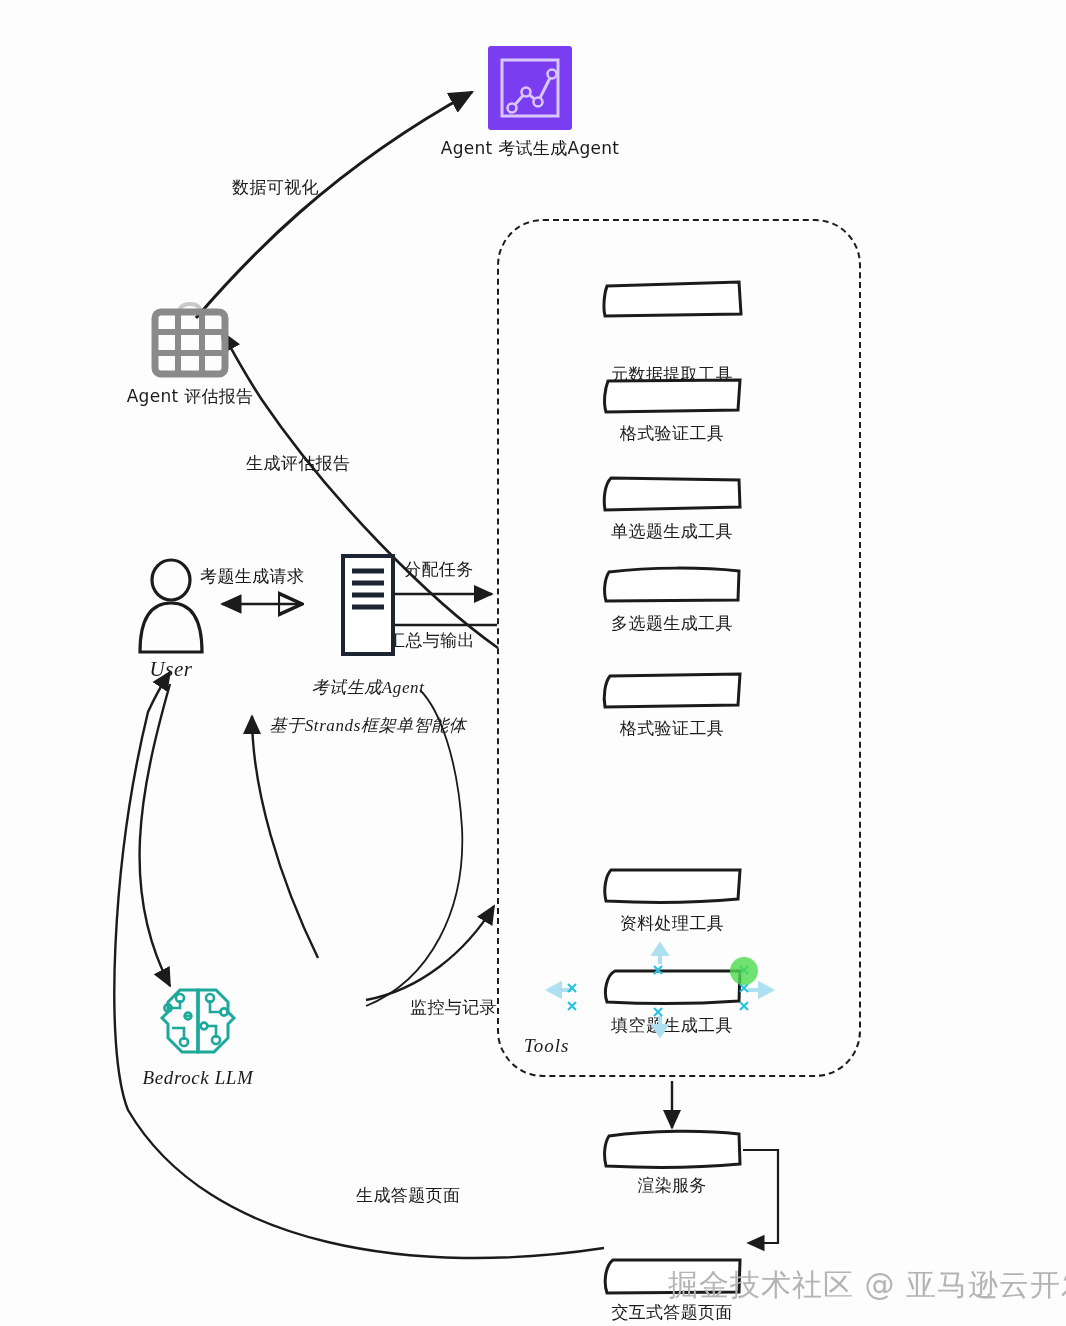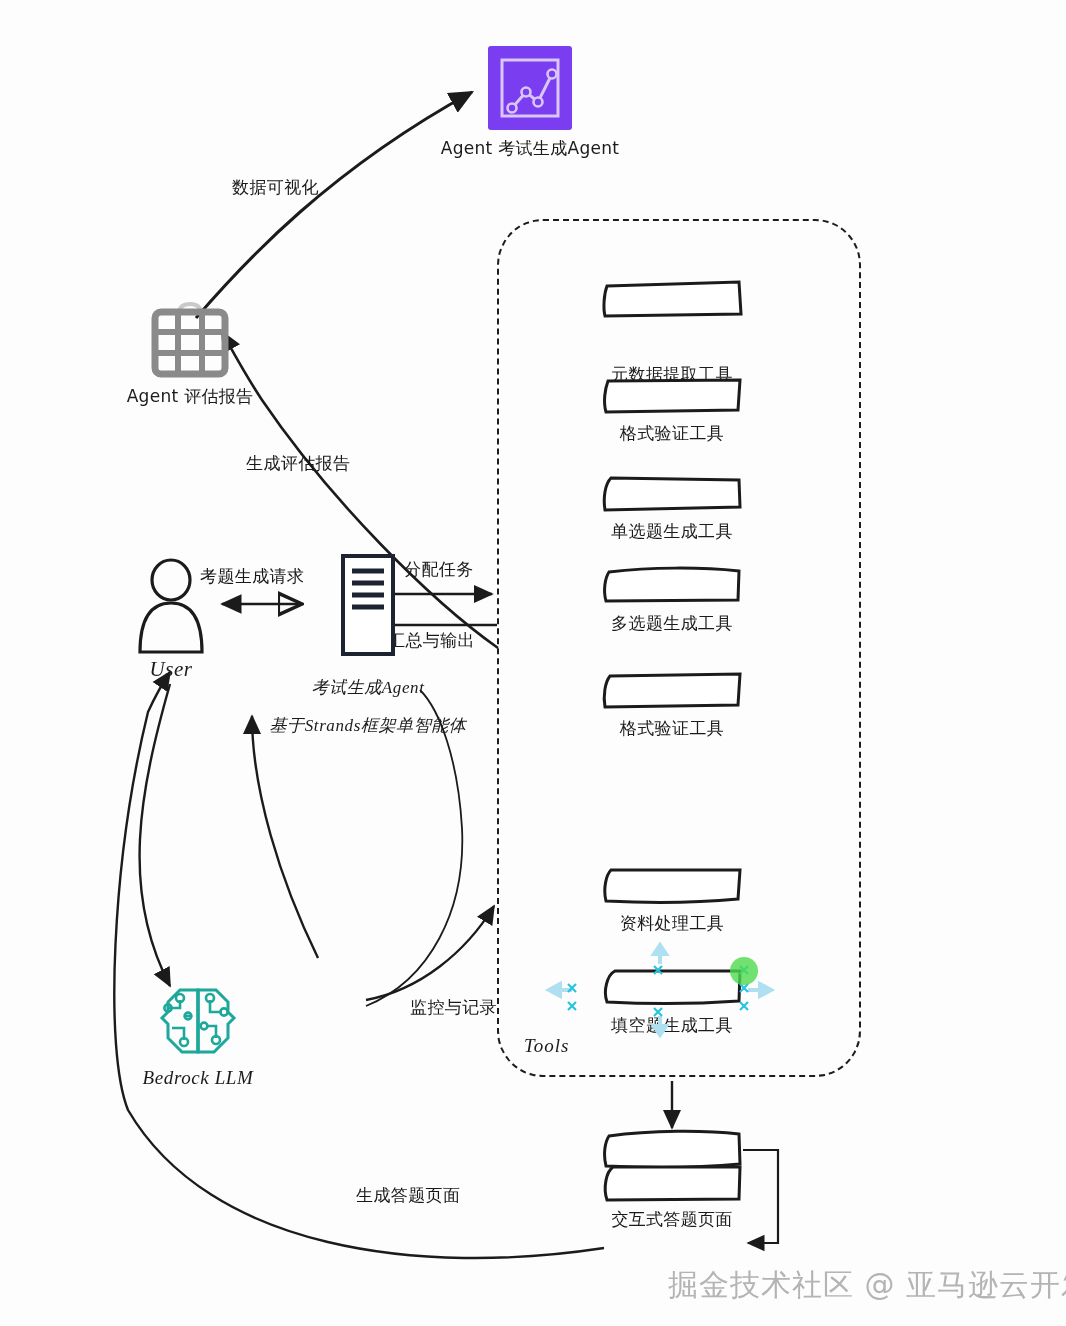--- a/index.html
+++ b/index.html
@@ -387,21 +387,21 @@
 
   <div class="node" style="left:600px; top:1128px; width:144px;">
     <div class="tool-box">
       <svg viewBox="0 0 142 42" width="142" height="42">
         <path d="M 8 8 C 50 2 104 2 138 6 L 139 36 C 96 40 44 40 5 38 C 2 26 4 14 8 8 Z" fill="#ffffff" stroke="#1b1b1b" stroke-width="3"></path>
       </svg>
     </div>
     <div class="node-label" style="margin-top:7px;">渲染服务</div>
   </div>
 
-  <div class="node" style="left:600px; top:1162px; width:144px;">
+  <div class="node" style="left:600px; top:1255px; width:144px;">
     <div class="tool-box">
       <svg viewBox="0 0 142 42" width="142" height="42">
         <path d="M 12 5 L 139 5 L 138 37 L 6 38 C 2 26 5 10 12 5 Z" fill="#ffffff" stroke="#1b1b1b" stroke-width="3"></path>
       </svg>
     </div>
     <div class="node-label" style="margin-top:7px;">交互式答题页面</div>
   </div>
 
   <div id="watermark">掘金技术社区 @ 亚马逊云开发者</div>
 

